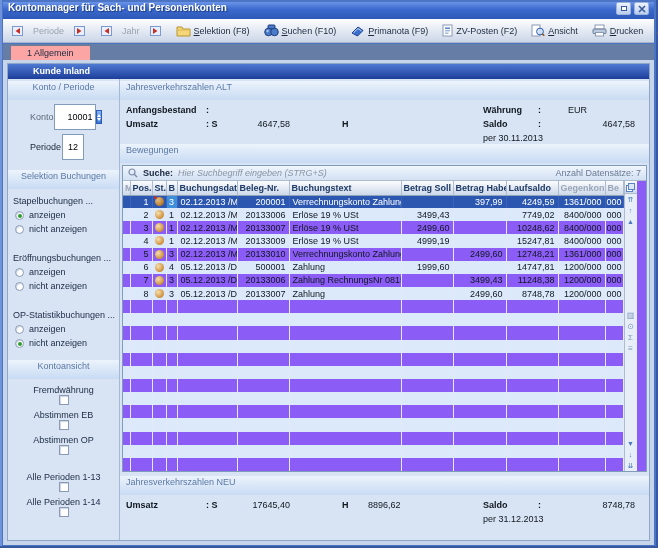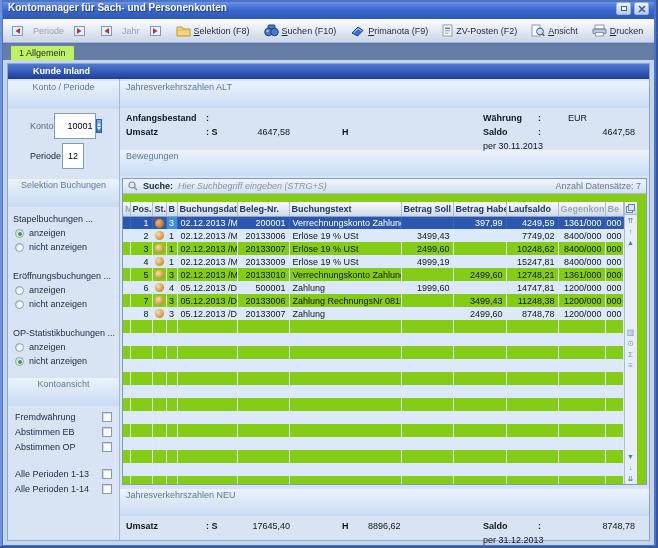--- a/index.html
+++ b/index.html
@@ -25,32 +25,32 @@
     border-bottom:1px solid #a9b5c9; display:flex; align-items:center; padding:0 4px; }
   .titem { display:flex; align-items:center; gap:3px; padding:2px 4px; border-radius:2px; white-space:nowrap; }
   .tsep { width:1px; height:17px; background:#a9b5c9; margin:0 3px; box-shadow:1px 0 0 #fff; }
   .tlabel { color:#1a2a3f; }
   .tlabel.hot::first-letter { text-decoration:underline; }
   .tlabel.dis { color:#9aa3b2; }
   .navic { display:inline-flex; }
 
   
   .tabstrip { position:absolute; left:3px; top:44px; right:4px; height:16px; background:#667ea6; padding-left:7px; }
-  .tab { display:inline-block; background:#bef264; border:1px solid #6d7d96; border-bottom:none;
-    border-radius:2px 2px 0 0; padding:2px 8px 3px; color:#18283f; position:relative; top:1px; }
+  .tab { display:inline-block; background:#fca5a5; border:1px solid #6d7d96; border-bottom:none;
+    border-radius:2px 2px 0 0; padding:2px 16px 3px; color:#18283f; position:relative; top:1px; }
 
   
   .content { position:absolute; left:3px; top:60px; right:4px; bottom:3px; background:#c7d5ea; padding:3px 4px 4px; }
   .panel { position:relative; width:100%; height:100%; background:#d8e3f3; border:1px solid #8ea6c9; }
   .kunde { height:15px; background:linear-gradient(#537bd2 0%,#1c3e9a 100%);
     background:linear-gradient(#4f79d2,#1c3e9a); color:#fff; font-weight:bold; padding:2px 25px; }
   .cols { display:flex; height:calc(100% - 15px); }
   .leftcol { width:112px; border-right:1px solid #a4b9d6; display:flex; flex-direction:column; }
   .rightcol { flex:1; display:flex; flex-direction:column; min-width:0; }
-  .sech { height:28px; background:linear-gradient(#ecf3fc,#c8dbf3); color:#5b79a4; padding:1px 6px; margin-top:2px;
+  .sech { height:19px; background:linear-gradient(#ecf3fc,#c8dbf3); color:#5b79a4; padding:1px 6px; margin-top:2px;
     white-space:nowrap; overflow:hidden; }
   .sech.center { text-align:center; }
 
   
   .fieldrow { display:flex; align-items:center; padding:4px 22px 0; }
   .fieldrow .flab { flex:1; color:#5f6b7d; }
   .fieldrow .flab.dark { color:#202a38; }
   .inp { border:1px solid #7f9db9; background:#fff; height:26px; font:inherit; font-size:9px; padding:0 2px; }
   .inp.konto { width:42px; text-align:right; }
   .inp.periode { width:22px; text-align:center; }
@@ -60,21 +60,21 @@
   .spinner .up { border-bottom:3px solid #fff; }
   .spinner .dn { border-top:3px solid #fff; }
 
   .grp { margin:7px 0 4px; }
   .grp-label { padding-left:5px; margin-bottom:2px; color:#20304a; }
   .radio { display:flex; align-items:center; gap:5px; padding:2px 0 2px 7px; cursor:default; }
   .rb { width:9px; height:9px; border-radius:50%; background:#fff; border:1px solid #8a9ab5; position:relative;
     box-shadow:inset 1px 1px 1px #cdd6e2; }
   .rb.on::after { content:""; position:absolute; left:2px; top:2px; width:4px; height:4px; background:#2f9e2f; border-radius:50%; }
   .rlab { color:#20304a; }
-  .chk { display:flex; justify-content:space-between; align-items:center; padding:2.5px 7px; color:#20304a; }
+  .chk { display:flex; justify-content:flex-start; align-items:center; padding:2.5px 7px; color:#20304a;flex-direction:column; }
   .cbx { width:10px; height:10px; background:#fff; border:1px solid #8a9ab5; box-shadow:inset 1px 1px 1px #cdd6e2; }
   .gap12 { height:12px; }
 
   
   .kvwrap { position:relative; padding:5px 6px 2px; }
   .kv { display:flex; margin-bottom:4px; align-items:baseline; }
   .kv .k { width:80px; font-weight:bold; color:#101820; }
   .kv .sep { width:26px; font-weight:bold; }
   .kv .v { width:58px; text-align:right; }
   .kv .sp { width:52px; }
@@ -82,22 +82,22 @@
   .kv .v2 { width:52px; text-align:right; }
   .kvright { position:absolute; right:14px; top:5px; width:152px; }
   .kv2 { display:flex; margin-bottom:4px; }
   .kv2 .k2 { width:55px; font-weight:bold; color:#101820; }
   .kv2 .s2 { width:30px; font-weight:bold; }
   .kv2 .v2r { flex:1; text-align:right; }
   .kv2 .v2l { flex:1; text-align:left; }
   .perline { margin-top:0; }
 
   
-  .twrap { margin:2px 2px 0 2px; border:1px solid #7f9db9; background:#84cc16; height:307px;
-    display:flex; flex-direction:column;gap:8px; }
+  .twrap { margin:2px 2px 0 2px; border:1px solid #7f9db9; background:#8b5cf6; height:307px;
+    display:flex; flex-direction:column; }
   .searchbar { height:15px; background:linear-gradient(#eff5fc,#d3e1f4); border-bottom:1px solid #aebccf;
     display:flex; align-items:center; padding:0 5px; gap:5px; flex:0 0 auto; }
   .searchbar .slbl { font-weight:bold; color:#18283f; }
   .searchbar .hint { font-style:italic; color:#8a94a5; flex:1; white-space:nowrap; overflow:hidden; }
   .searchbar .cnt { color:#6b7a94; white-space:nowrap; }
   .gridarea { flex:1; display:flex; overflow:hidden; }
   table { border-collapse:collapse; table-layout:fixed; width:500px; flex:0 0 auto; }
   th { height:14px; background:linear-gradient(#fbfcfe,#ccd8e9); border-right:1px solid #aebccf; border-bottom:1px solid #8fa3bd;
     font-weight:bold; color:#1d3a66; text-align:left; padding:0 2px; overflow:hidden; white-space:nowrap; font-size:9px; }
   th.gray { color:#9aa6b8; }

